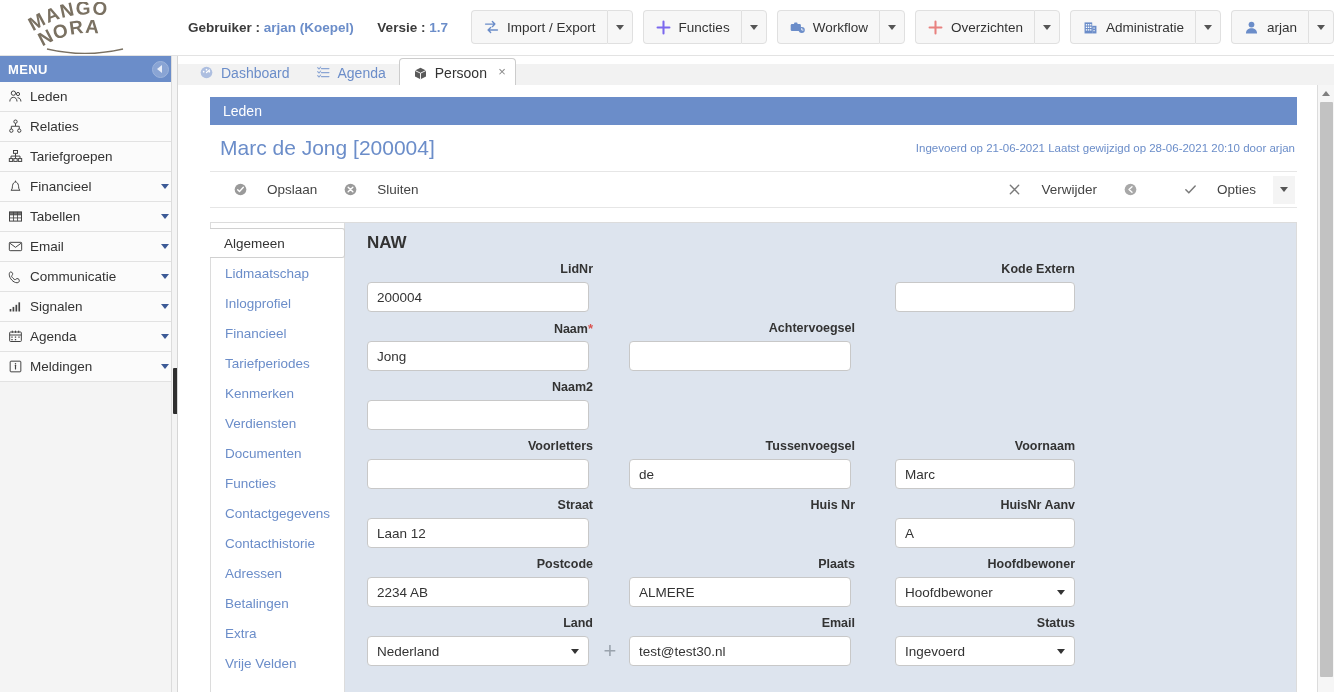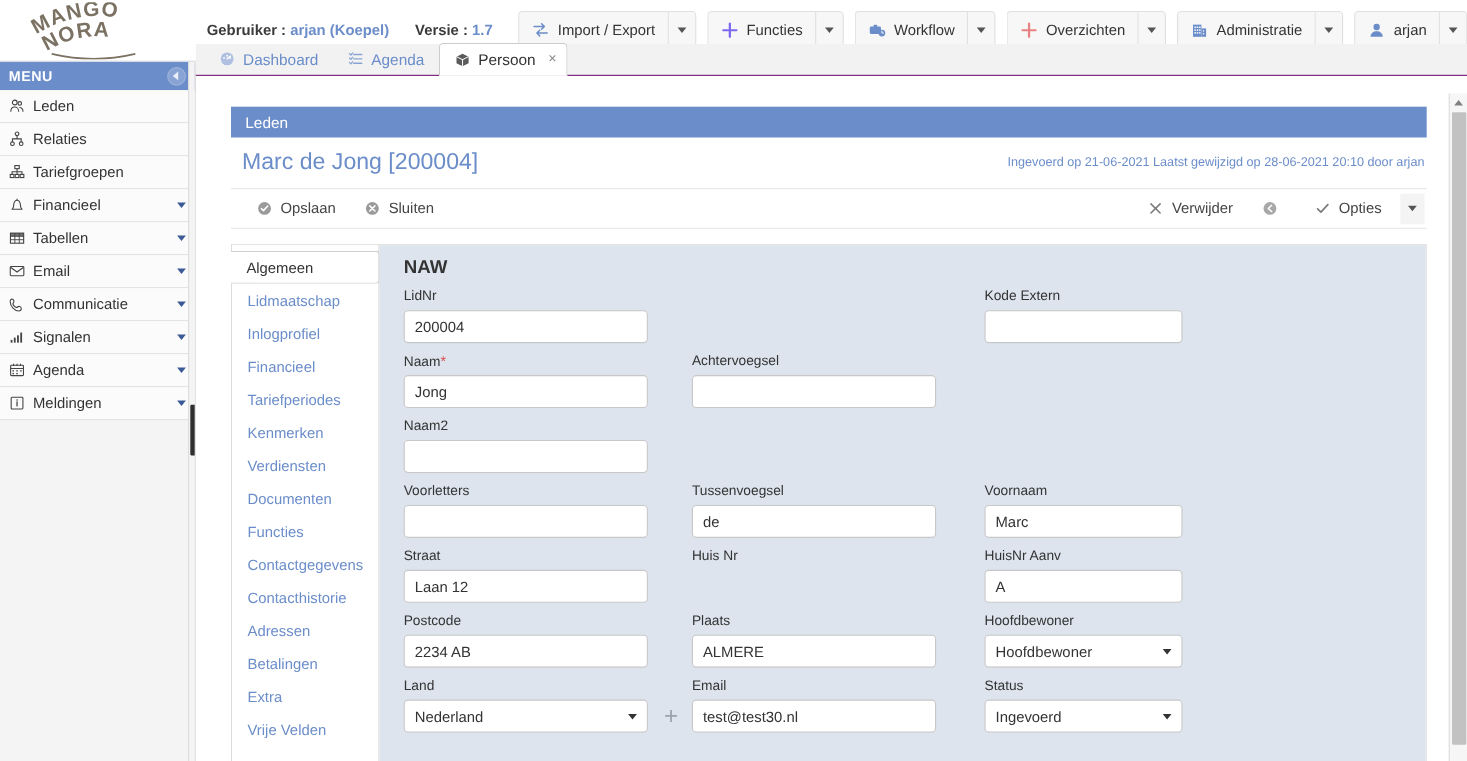--- a/index.html
+++ b/index.html
@@ -101,22 +101,22 @@
     position: absolute; left: 171px; top: 0px; width: 7px; height: 636px;
     background: #f4f4f4; border-left: 1px solid #dcdcdc;
   }
   .sidebar-thumb {
     position: absolute; left: 1px; top: 312px; width: 5px; height: 46px;
     background: #2f2f2f; border-radius: 1px;
   }
 
   
   .tabstrip {
-    position: absolute; left: 178px; top: 40px; width: 1156px; height: 29px;
-    background: #f2f2f2; border-bottom: 1px solid #701a75;
+    position: absolute; left: 178px; top: 64px; width: 1156px; height: 29px;
+    background: #f2f2f2; border-bottom: 6px solid #701a75;
     display: flex; align-items: flex-end; padding-left: 8px;
   }
   .tab {
     display: flex; align-items: center; gap: 7px;
     height: 29px; padding: 0 13px;
     font-size: 14px; color: #6b8dc9; cursor: pointer;
     position: relative;
   }
   .tab.active {
     background: #ffffff; color: #333;
@@ -151,21 +151,21 @@
   .rec-title { font-size: 21px; color: #6b8dc9; }
   .rec-meta { font-size: 11.5px; color: #6b8dc9; }
 
   .action-row {
     height: 36px; display: flex; align-items: center;
     justify-content: space-between; padding: 0 2px 0 10px;
     border-bottom: 1px solid #e6e6e6;
   }
   .act-left, .act-right { display: flex; align-items: center; }
   .act {
-    display: flex; align-items: center; gap: 7px;
+    display: flex; align-items: center; gap: 19px;
     padding: 0 13px; height: 28px;
     font-size: 13.5px; color: #444; cursor: pointer;
   }
   .act .aicon { width: 15px; height: 15px; display: block; }
   .act-caret-box {
     width: 22px; height: 28px; display: flex;
     align-items: center; justify-content: center;
     background: #f4f4f4; cursor: pointer; margin-left: 4px;
   }
 
@@ -200,22 +200,22 @@
   }
   .panel-title { font-size: 17px; color: #333; margin-bottom: 9px; font-weight: bold; }
 
   .grid {
     display: grid;
     grid-template-columns: 226px 36px 226px 40px 180px;
     column-gap: 0px; row-gap: 0px;
   }
   .fld { margin-bottom: 9px; }
   .fld-label {
-    font-size: 12.5px; font-weight: normal; color: #333;
-    margin-bottom: 4px; height: 16px; white-space: nowrap;
+    font-size: 12.5px; font-weight: bold; color: #333;
+    margin-bottom: 4px; height: 16px; white-space: nowrap; text-align: right;
   }
   .req { color: #d9534f; font-size: 13px; }
   .fld-input {
     height: 30px; background: #ffffff;
     border: 1px solid #c8c8c8; border-radius: 4px;
     display: flex; align-items: center; padding: 0 9px;
     font-size: 13.5px; color: #333;
   }
   .fld-select {
     height: 30px; background: #ffffff;

